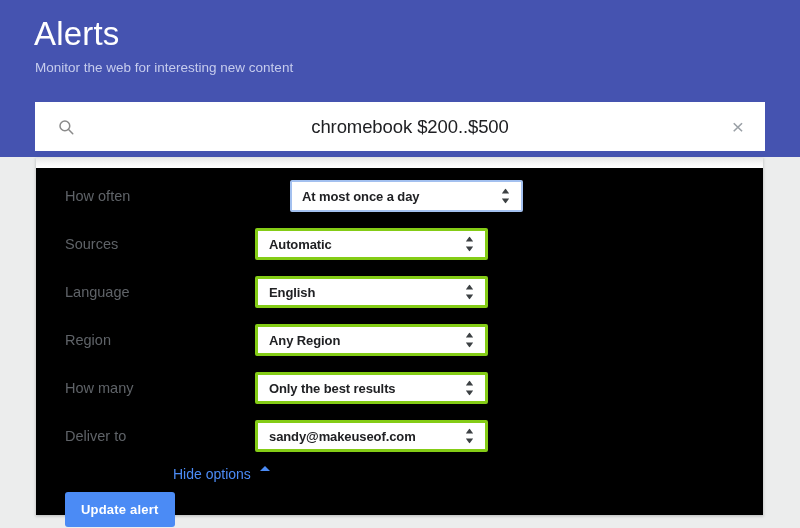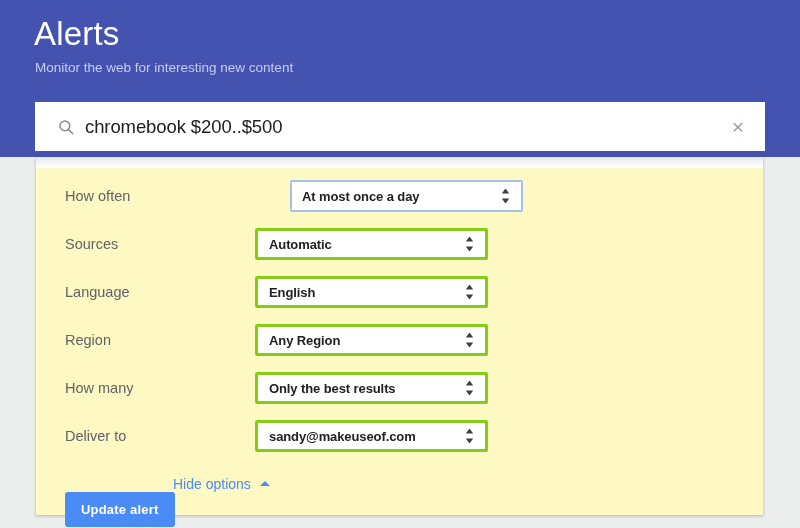--- a/index.html
+++ b/index.html
@@ -84,20 +84,21 @@
     height: 49px;
     width: 650px;
     border: none;
     outline: none;
     background: transparent;
     font-family: "Liberation Sans", sans-serif;
     font-size: 18.5px;
     color: #202124;
     padding: 0;
     letter-spacing: -0.1px;
+    text-align: center;
   }
   .search-clear {
     position: absolute;
     right: 14px;
     top: 50%;
     transform: translateY(-50%);
     width: 26px;
     height: 26px;
     cursor: pointer;
     color: #9aa0a6;
@@ -109,21 +110,21 @@
     user-select: none;
   }
 
   
   .card {
     position: absolute;
     left: 36px;
     top: 158px;
     width: 727px;
     height: 357px;
-    background: #fef9c3;
+    background: #000000;
     box-shadow: 0 1px 2px rgba(60,64,67,.18), 0 1px 3px 1px rgba(60,64,67,.10);
   }
   .card-top-fade {
     position: absolute;
     left: 0;
     top: 0;
     width: 100%;
     height: 10px;
     background: linear-gradient(to bottom, #e8e8e8 0%, #f7f7f7 55%, #ffffff 100%);
     pointer-events: none;
@@ -220,21 +221,20 @@
     line-height: 35px;
     text-align: center;
     margin-top: 26px;
   }
   .link-toggle {
     position: absolute;
     left: 137px;
     top: 0;
     height: 35px;
     display: flex;
-    align-items: center;
     gap: 9px;
     cursor: pointer;
     color: #4b8bf5;
     font-size: 14px;
     background: none;
     border: none;
     font-family: "Liberation Sans", sans-serif;
     padding: 0;
   }
   .caret-up {

